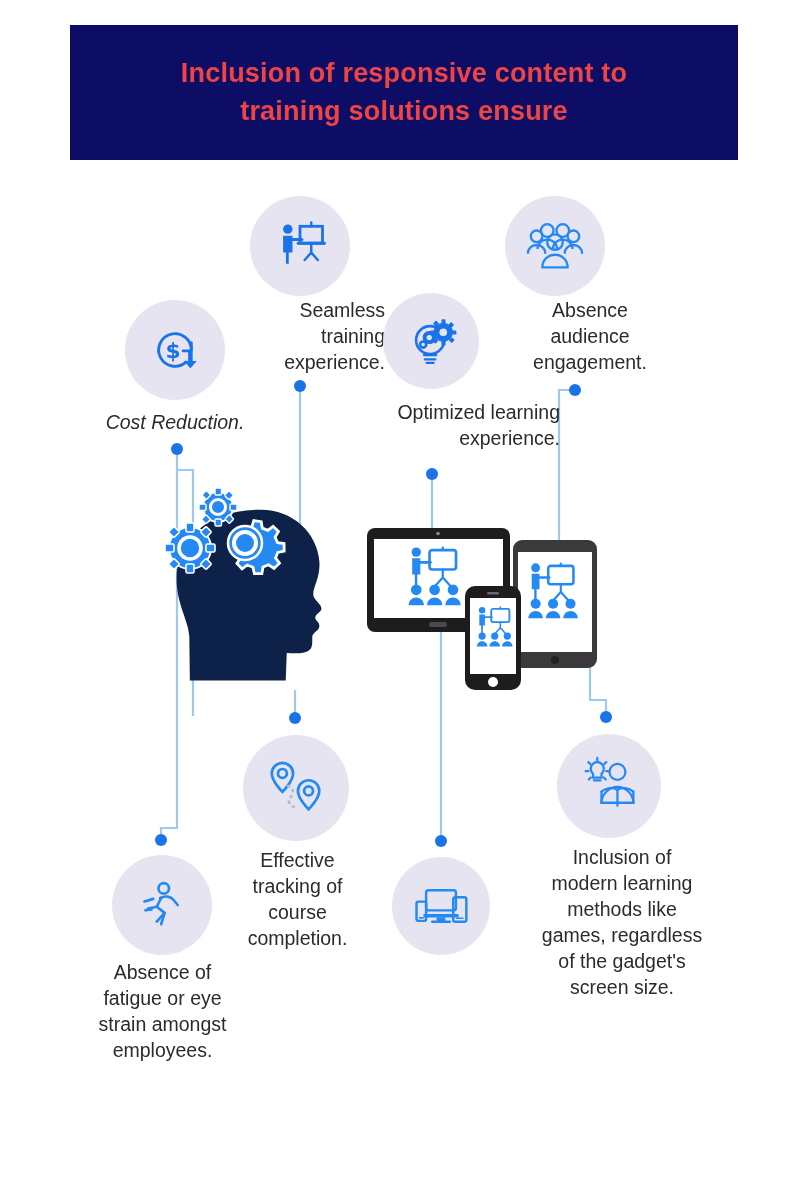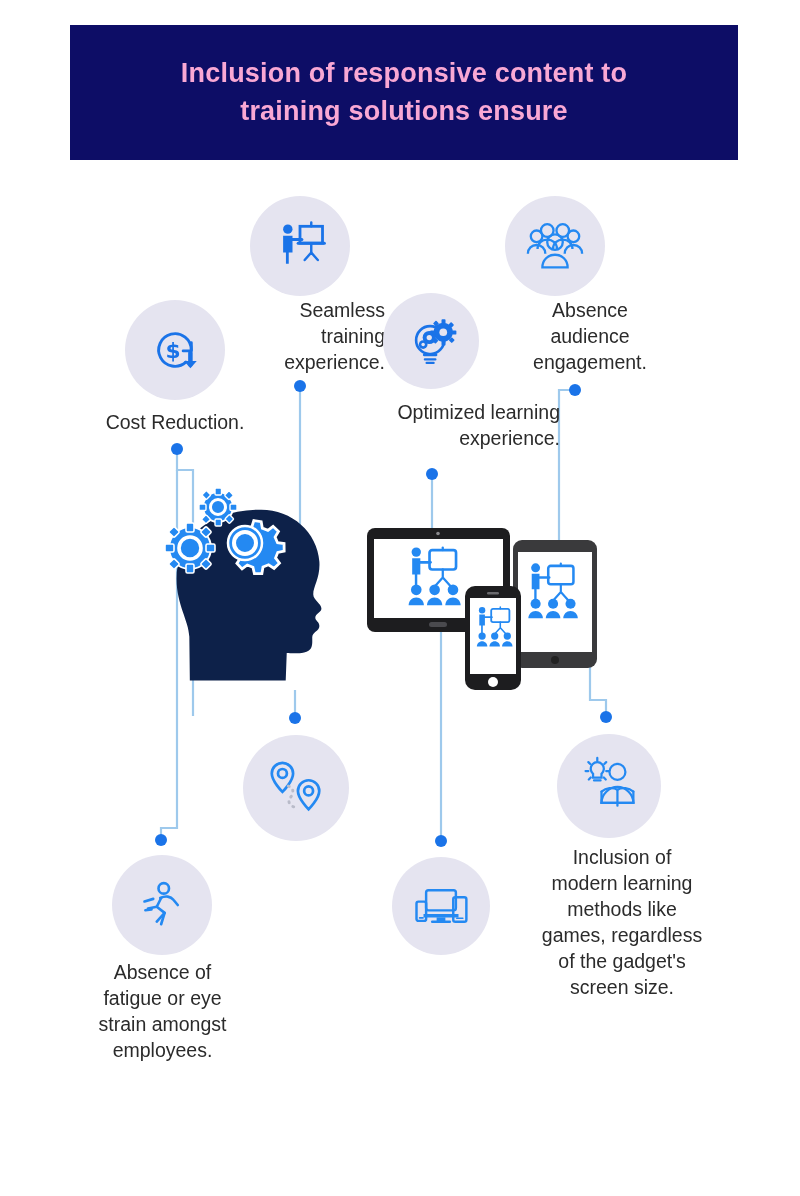--- a/index.html
+++ b/index.html
@@ -3,21 +3,21 @@
 <meta charset="utf-8">
 <style>
   html,body{margin:0;padding:0;background:#ffffff;}
   body{width:800px;height:1196px;position:relative;overflow:hidden;
        font-family:"Liberation Sans","DejaVu Sans",sans-serif;color:#2b2b2b;}
   #stage{position:absolute;left:0;top:0;width:800px;height:1196px;}
 
   
   .header{position:absolute;left:70px;top:25px;width:668px;height:135px;
           background:#0d0d66;display:flex;align-items:center;justify-content:center;}
-  .header h1{margin:0;color:#f9a8d4;font-size:27px;line-height:1.38;font-weight:700;
+  .header h1{margin:0;color:#ef4444;font-size:27px;line-height:1.38;font-weight:700;
              text-align:center;letter-spacing:.2px;white-space:pre-line;padding:0 26px;}
 
   
   .wires{position:absolute;left:0;top:0;width:800px;height:1196px;pointer-events:none;}
 
   
   .circle{position:absolute;border-radius:50%;background:#e5e4f0;
           display:flex;align-items:center;justify-content:center;}
   .circle svg{display:block;}
 
@@ -71,21 +71,21 @@
 
   <div class="circle" style="left:125px;top:300px;width:100px;height:100px;">
     <svg width="58" height="58" viewBox="0 0 64 64">
       <path d="M50 32a18 18 0 1 0-6 13.4" fill="none" stroke="#1a73e8" stroke-width="3.2" stroke-linecap="round"></path>
       <path d="M50 24v9h-9" fill="none" stroke="#1a73e8" stroke-width="3.2" stroke-linecap="round" stroke-linejoin="round"></path>
       <text x="30" y="41" font-family="DejaVu Sans, sans-serif" font-size="24" font-weight="bold" fill="#1a73e8" text-anchor="middle">$</text>
       <path d="M49 35v13" stroke="#1a73e8" stroke-width="5" stroke-linecap="round"></path>
       <path d="M42 44l7 8 7-8z" fill="#1a73e8"></path>
     </svg>
   </div>
-  <div class="cap" style="left:70px;top:410px;width:210px;">Cost Reduction.</div>
+  <div class="cap" style="left:70px;top:410px;width:210px;font-style:italic;">Cost Reduction.</div>
 
   <div class="circle" style="left:250px;top:196px;width:100px;height:100px;">
     <svg width="60" height="60" viewBox="0 0 64 64">
       <circle cx="19" cy="14" r="5" fill="#1a73e8"></circle>
       <path d="M14 21h10v18h-4v12h-3V39h-3z" fill="#1a73e8"></path>
       <path d="M22 25h12" stroke="#1a73e8" stroke-width="3.2" stroke-linecap="round"></path>
       <rect x="32" y="11" width="24" height="18" fill="none" stroke="#1a73e8" stroke-width="3"></rect>
       <path d="M30 29h28" stroke="#1a73e8" stroke-width="3.2" stroke-linecap="round"></path>
       <path d="M44 29v10" stroke="#1a73e8" stroke-width="2.6"></path>
       <path d="M44 39l-7 8M44 39l7 8" stroke="#1a73e8" stroke-width="2.6" stroke-linecap="round"></path>
@@ -257,20 +257,24 @@
     <svg width="62" height="62" viewBox="0 0 64 64">
       <g fill="none" stroke="#2489f2" stroke-width="2.8">
         <path d="M18 6a11 11 0 0 1 11 11c0 8-11 19-11 19S7 25 7 17A11 11 0 0 1 18 6z"></path>
         <circle cx="18" cy="17" r="4.6"></circle>
         <path d="M45 24a11 11 0 0 1 11 11c0 8-11 19-11 19s-11-11-11-19a11 11 0 0 1 11-11z"></path>
         <circle cx="45" cy="35" r="4.6"></circle>
       </g>
       <path d="M24 30c7 2 5 9 2 12s-1 9 6 10" fill="none" stroke="#b9bbc9" stroke-width="3" stroke-linecap="round" stroke-dasharray="1 5.5"></path>
     </svg>
   </div>
+  <div class="cap" style="left:215px;top:848px;width:165px;">Effective
+tracking of
+course
+completion.</div>
 
   <div class="circle" style="left:392px;top:857px;width:98px;height:98px;">
     <svg width="56" height="56" viewBox="0 0 64 64">
       <rect x="15" y="14" width="34" height="23" rx="2.6" fill="none" stroke="#2489f2" stroke-width="2.8"></rect>
       <path d="M12 41h40v4H12z" fill="#2489f2"></path>
       <path d="M27 45h10v5H27z" fill="#2489f2"></path>
       <path d="M22 50h20" stroke="#2489f2" stroke-width="3" stroke-linecap="round"></path>
       <rect x="4" y="27" width="11" height="22" rx="2.2" fill="none" stroke="#2489f2" stroke-width="2.8"></rect>
       <path d="M7.5 45.6h4" stroke="#2489f2" stroke-width="1.8" stroke-linecap="round"></path>
       <rect x="46" y="22" width="15" height="28" rx="2.4" fill="none" stroke="#2489f2" stroke-width="2.8"></rect>

